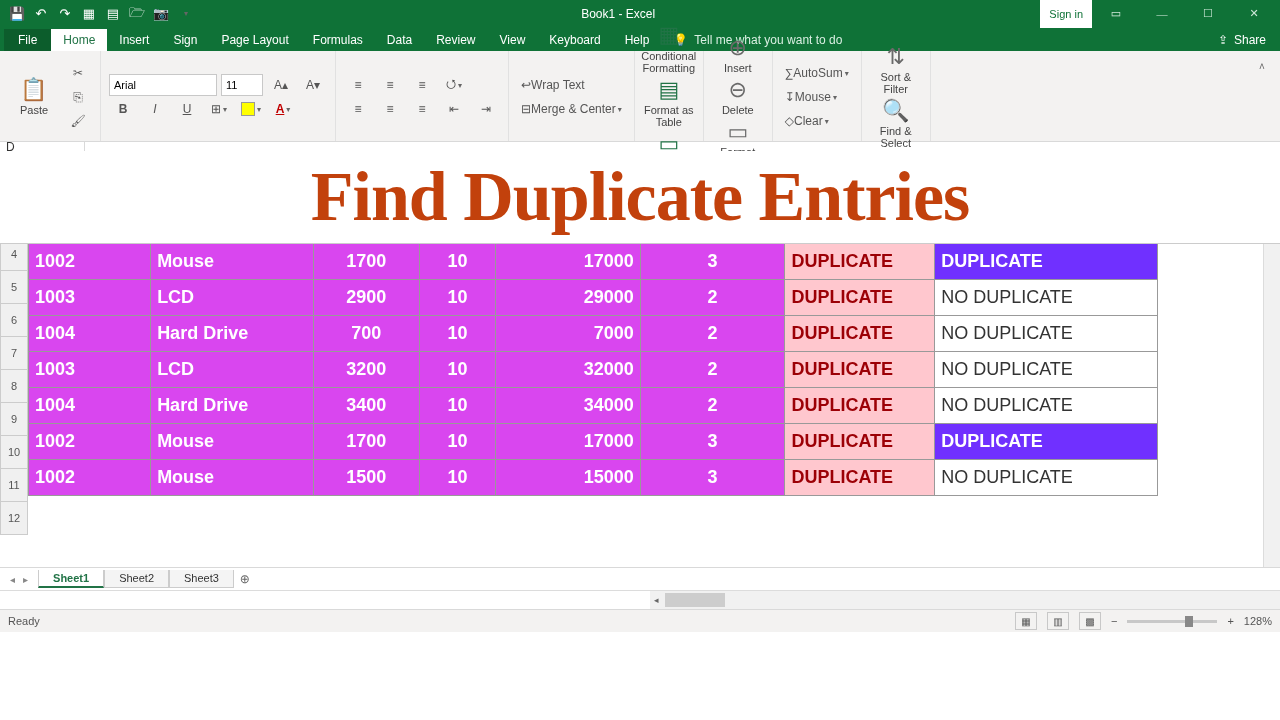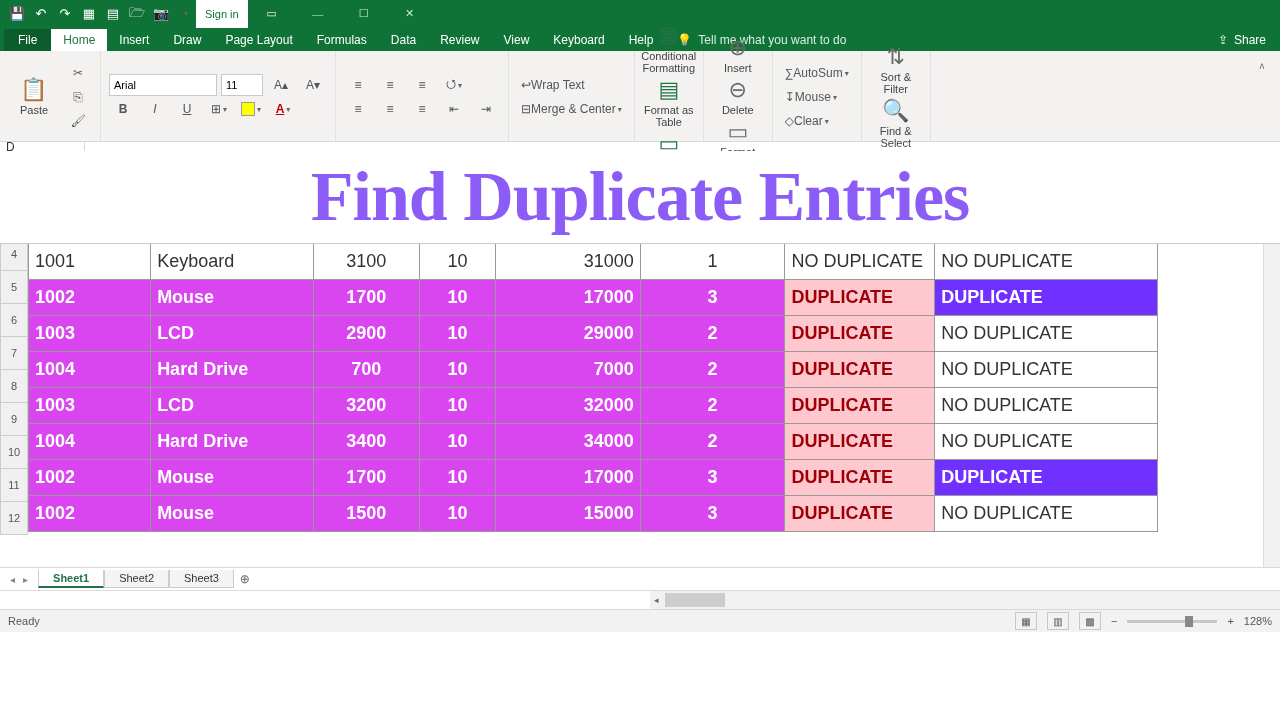--- a/index.html
+++ b/index.html
@@ -23,21 +23,21 @@
   .big{display:flex;flex-direction:column;align-items:center;justify-content:center;width:52px;gap:2px;font-size:11px;color:#444;text-align:center;line-height:1.1;}
   .big .ic{font-size:22px;color:#217346;}
   .big .ic.gray{color:#6a6a6a;}
   .row{display:flex;gap:4px;align-items:center;}
   .ddl{border:1px solid #c8c8c8;background:#fff;height:20px;font-size:11px;padding:0 4px;}
   .btn{height:20px;min-width:20px;display:inline-flex;align-items:center;justify-content:center;border:1px solid transparent;padding:0 3px;background:transparent;font-size:12px;color:#555;}
   .caret::after{content:"▾";font-size:8px;margin-left:2px;color:#666;}
   .underline-a{color:#c00000;font-weight:700;text-decoration:underline;}
   .fillbox{width:12px;height:12px;background:#ffff00;border:1px solid #999;}
 
-  .overlay-title{position:absolute;left:0;right:0;top:151px;height:92px;background:#fff;display:flex;align-items:center;justify-content:center;font-family:"Times New Roman",serif;font-weight:700;font-size:70px;color:#8b5cf6;letter-spacing:-1px;border-bottom:1px solid #ccc;z-index:5;}
+  .overlay-title{position:absolute;left:0;right:0;top:151px;height:92px;background:#fff;display:flex;align-items:center;justify-content:center;font-family:"Times New Roman",serif;font-weight:700;font-size:70px;color:#c2410c;letter-spacing:-1px;border-bottom:1px solid #ccc;z-index:5;}
   
   .namebox-row{height:22px;background:#fff;border-bottom:1px solid #d9d9d9;display:flex;align-items:center;}
   .namebox{width:78px;border-right:1px solid #d9d9d9;height:100%;padding-left:6px;display:flex;align-items:center;font-size:12px;}
 
   .sheet{position:relative;background:#fff;height:414px;overflow:hidden;}
   .rownums{position:absolute;top:0;left:0;width:28px;}
   .rownums div{height:32px;border:1px solid #ccc;border-top:none;background:#f0f0f0;font-size:11px;color:#555;display:flex;align-items:center;justify-content:center;}
   .rownums div:first-child{height:25px;border-top:1px solid #ccc;}
   
   .grid{position:absolute;left:28px;top:0;right:16px;}
@@ -77,34 +77,35 @@
   <div class="qat">
     <div class="qat-btn">💾</div>
     <div class="qat-btn">↶</div>
     <div class="qat-btn">↷</div>
     <div class="qat-btn">▦</div>
     <div class="qat-btn">▤</div>
     <div class="qat-btn">🗁</div>
     <div class="qat-btn">📷</div>
     <div class="qat-btn caret"></div>
   </div>
+  <div class="title-center">Book1  -  Excel</div>
   <div class="title-right">
     <div class="signin">Sign in</div>
     <div class="wc">▭</div>
     <div class="wc">—</div>
     <div class="wc">☐</div>
     <div class="wc">✕</div>
   </div>
 </div>
 
 <div class="tabs">
   <div class="file">File</div>
   <div class="tab active">Home</div>
   <div class="tab">Insert</div>
-  <div class="tab">Draw</div>
+  <div class="tab">Sign</div>
   <div class="tab">Page Layout</div>
   <div class="tab">Formulas</div>
   <div class="tab">Data</div>
   <div class="tab">Review</div>
   <div class="tab">View</div>
   <div class="tab">Keyboard</div>
   <div class="tab">Help</div>
   <div class="tell">
       <span>💡</span>
       <span>Tell me what you want to do</span>
@@ -262,30 +263,20 @@
           <tr>
             <td style="width: 115px; background: rgb(253, 243, 217); font-weight: 700; text-align: center; height: 56px; line-height: 1.15; font-size: 17px;">PRODUCT ID</td>
             <td style="width: 165px; background: rgb(253, 243, 217); font-weight: 700; text-align: center; height: 56px; line-height: 1.15; font-size: 17px;">PRODUCT NAME</td>
             <td style="width: 105px; background: rgb(253, 243, 217); font-weight: 700; text-align: center; height: 56px; line-height: 1.15; font-size: 17px;">Unit Price</td>
             <td style="width: 70px; background: rgb(253, 243, 217); font-weight: 700; text-align: center; height: 56px; line-height: 1.15; font-size: 17px;">QTY</td>
             <td style="width: 145px; background: rgb(253, 243, 217); font-weight: 700; text-align: center; height: 56px; line-height: 1.15; font-size: 17px;">NET AMOUNT</td>
             <td style="width: 140px; background: rgb(253, 243, 217); font-weight: 700; text-align: center; height: 56px; line-height: 1.15; font-size: 17px;">DUPLICATE</td>
             <td style="width: 145px; background: rgb(253, 243, 217); font-weight: 700; text-align: center; height: 56px; line-height: 1.15; font-size: 17px;">DUPLICATE</td>
             <td style="width: 235px; background: rgb(253, 243, 217); font-weight: 700; text-align: center; height: 56px; line-height: 1.15; font-size: 17px;">DUPLICATE</td>
           </tr>
-          <tr>
-            <td class="l rd">1001</td>
-            <td class="l rd">Keyboard</td>
-            <td class="c rd">3100</td>
-            <td class="c rd">10</td>
-            <td class="r rd">31000</td>
-            <td class="c rd">1</td>
-            <td class="l">NO DUPLICATE</td>
-            <td class="l">NO DUPLICATE</td>
-          </tr>
           <tr class="red">
             <td class="l rd">1002</td>
             <td class="l rd">Mouse</td>
             <td class="c rd">1700</td>
             <td class="c rd">10</td>
             <td class="r rd">17000</td>
             <td class="c rd">3</td>
             <td class="l pink">DUPLICATE</td>
             <td class="l purple">DUPLICATE</td>
           </tr>

